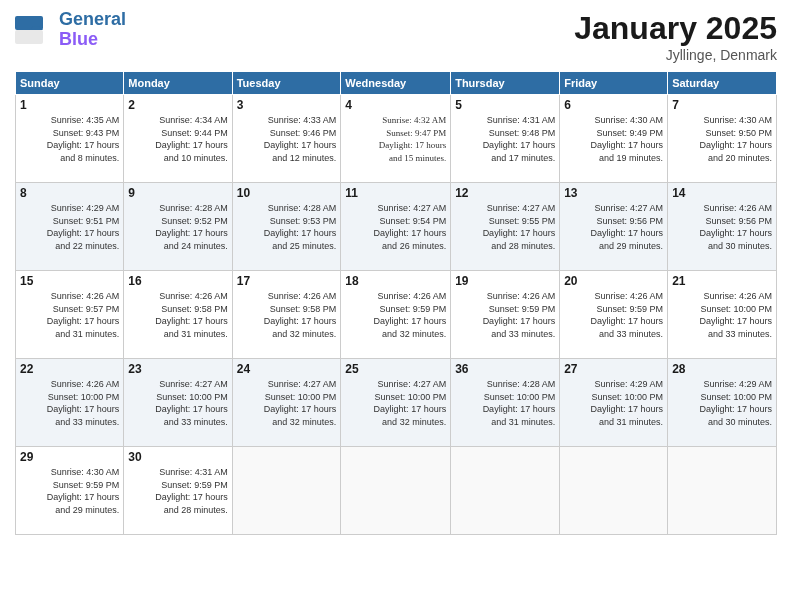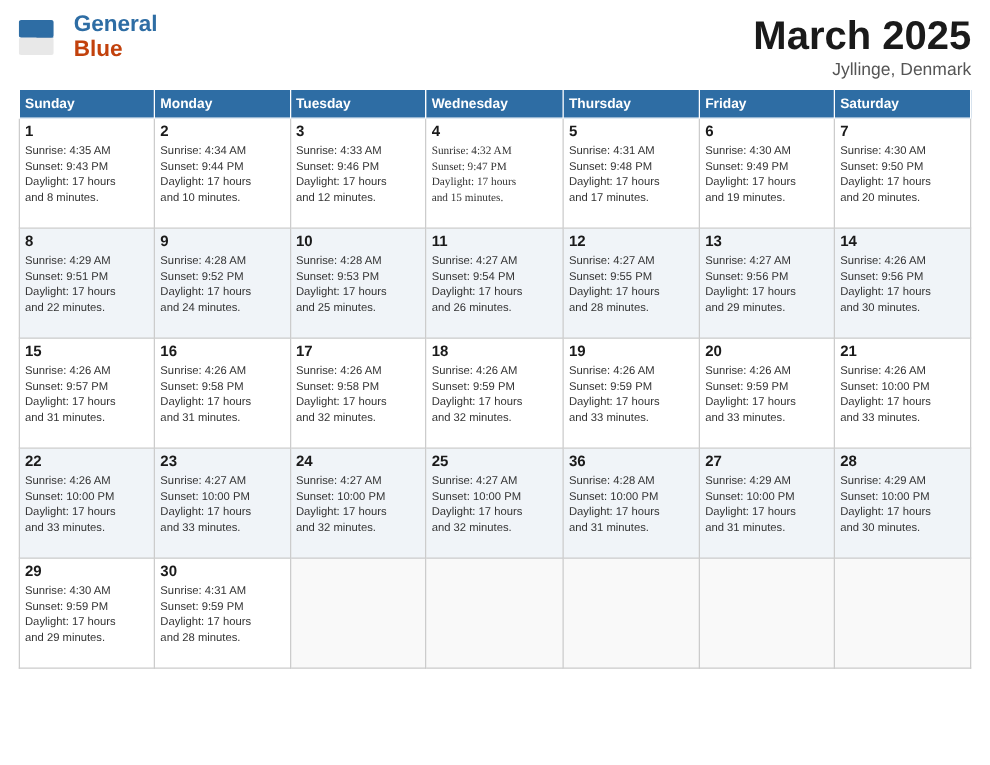--- a/index.html
+++ b/index.html
@@ -80,43 +80,44 @@
       font-size: 12px;
       font-weight: bold;
       color: #1a1a1a;
       display: block;
       margin-bottom: 2px;
     }
     .day-info {
       font-size: 9px;
       color: #333;
       line-height: 1.4;
+      text-align: right;
     }
     .empty {
       background: #f9f9f9 !important;
     }
   </style>
 </head>
 <body>
 
 <div class="page">
   <div class="header">
     <div class="logo">
       <svg class="logo-icon" viewBox="0 0 28 28">
         <rect x="0" y="0" width="28" height="14" rx="2" fill="#2e6da4"></rect>
         <path d="M14 14 Q21 6 28 14" fill="#2e6da4"></path>
         <rect x="0" y="14" width="28" height="14" rx="2" fill="#1a1a1a" opacity="0.1"></rect>
       </svg>
       <div style="display:flex;flex-direction:column;line-height:1.1;">
         <span class="logo-text"><span>General</span></span>
-        <span class="logo-text" style="color:#c2410c;">Blue</span>
+        <span class="logo-text" style="color:#8b5cf6;">Blue</span>
       </div>
     </div>
     <div class="title-block">
-      <div class="main-title">March 2025</div>
+      <div class="main-title">January 2025</div>
       <div class="subtitle">Jyllinge, Denmark</div>
     </div>
   </div>
 
   <table class="calendar">
     <thead>
       <tr>
 
       <th>Sunday</th>
           <th>Monday</th>

